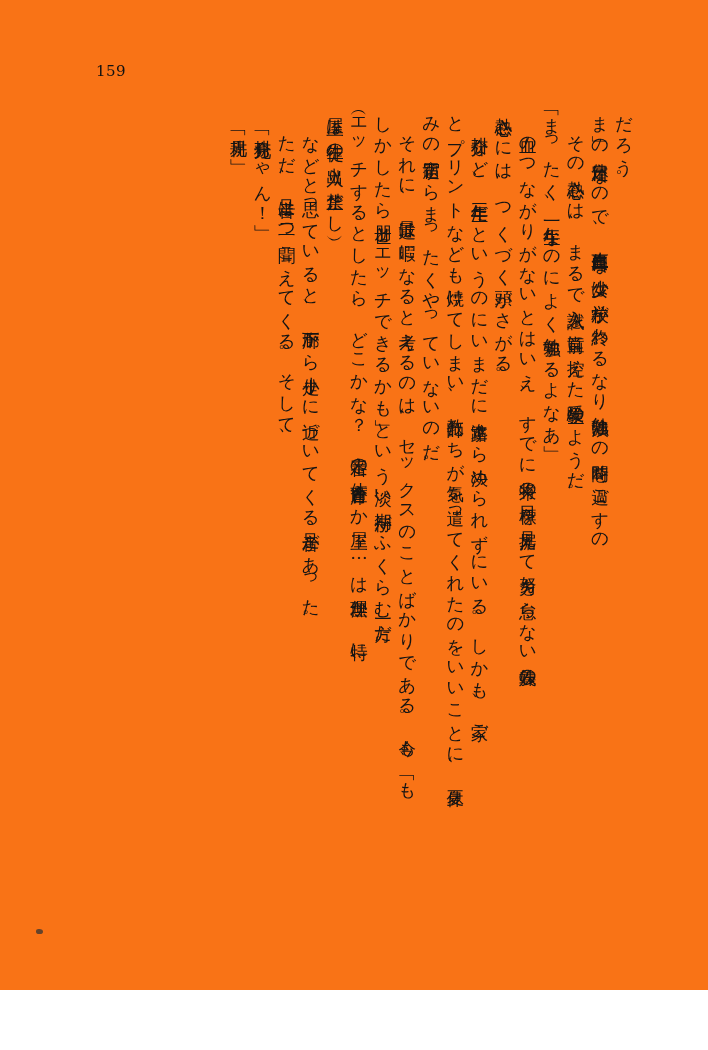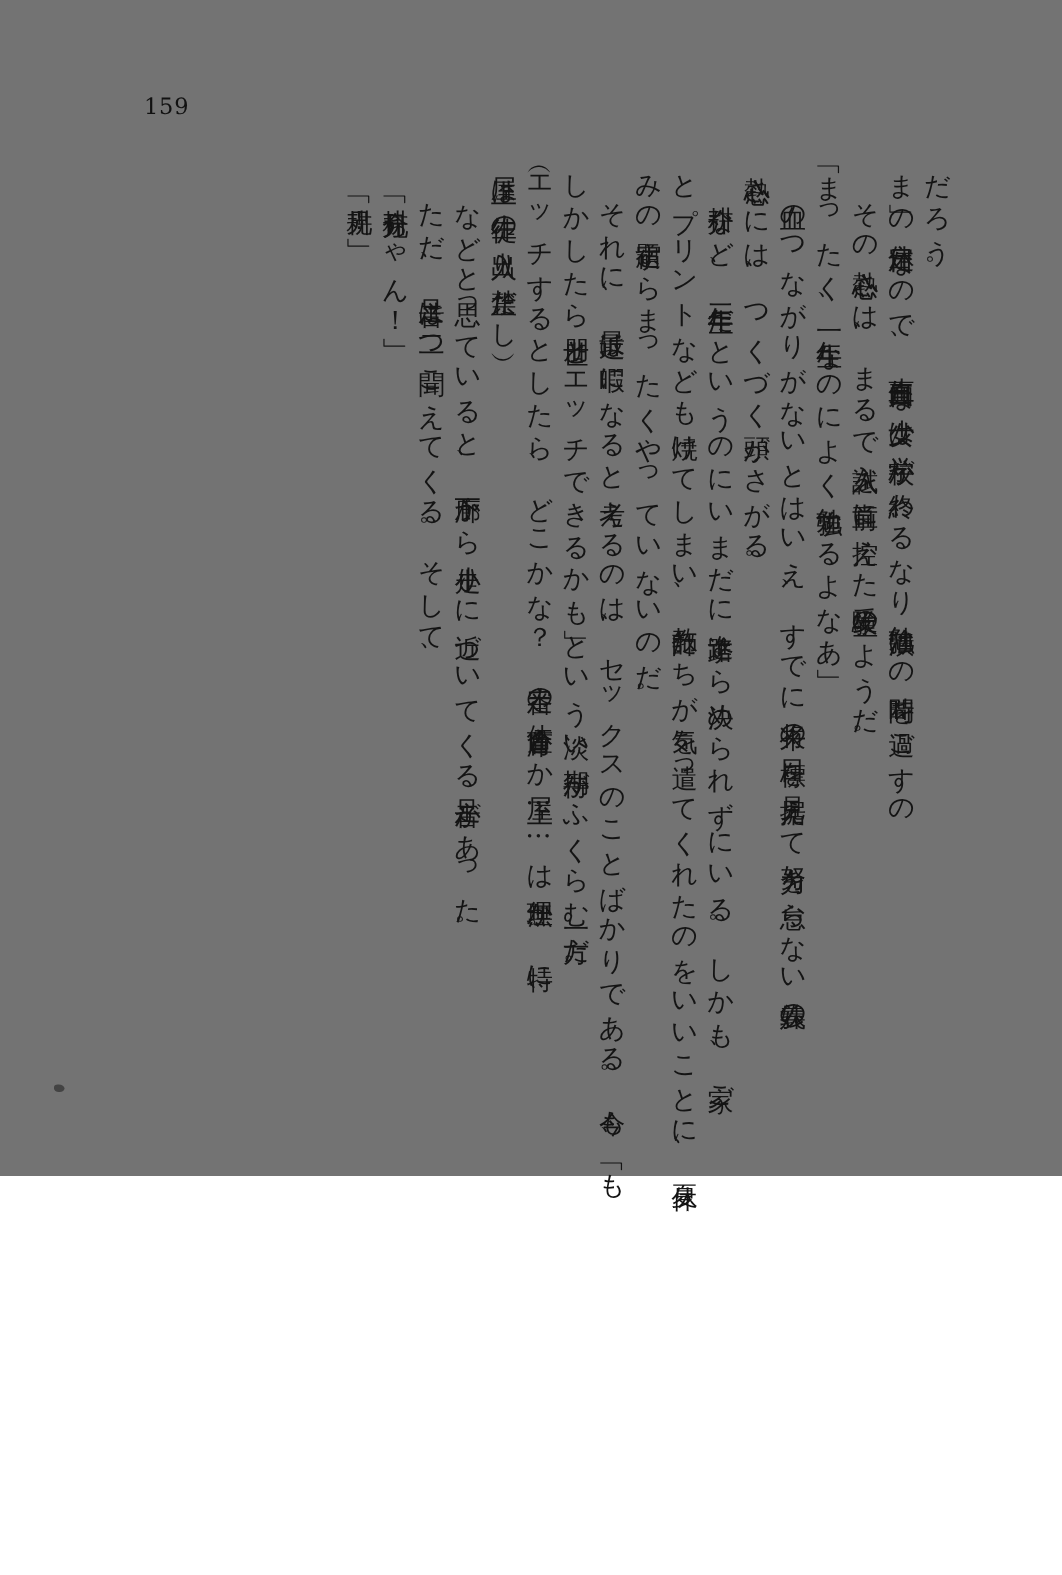--- a/index.html
+++ b/index.html
@@ -13,22 +13,22 @@
     position: relative;
     font-family: "DejaVu Serif", "Liberation Serif", serif;
     color: #1a1a1a;
     overflow: hidden;
   }
   .page {
     position: absolute;
     left: 0;
     top: 0;
     width: 708px;
-    height: 784px;
-    background: #737373;
+    height: 990px;
+    background: #f97316;
   }
   .page-number {
     position: absolute;
     top: 62px;
     left: 96px;
     font-size: 15px;
     letter-spacing: 0.5px;
     color: #111;
     font-family: "DejaVu Serif", "Liberation Serif", serif;
   }

